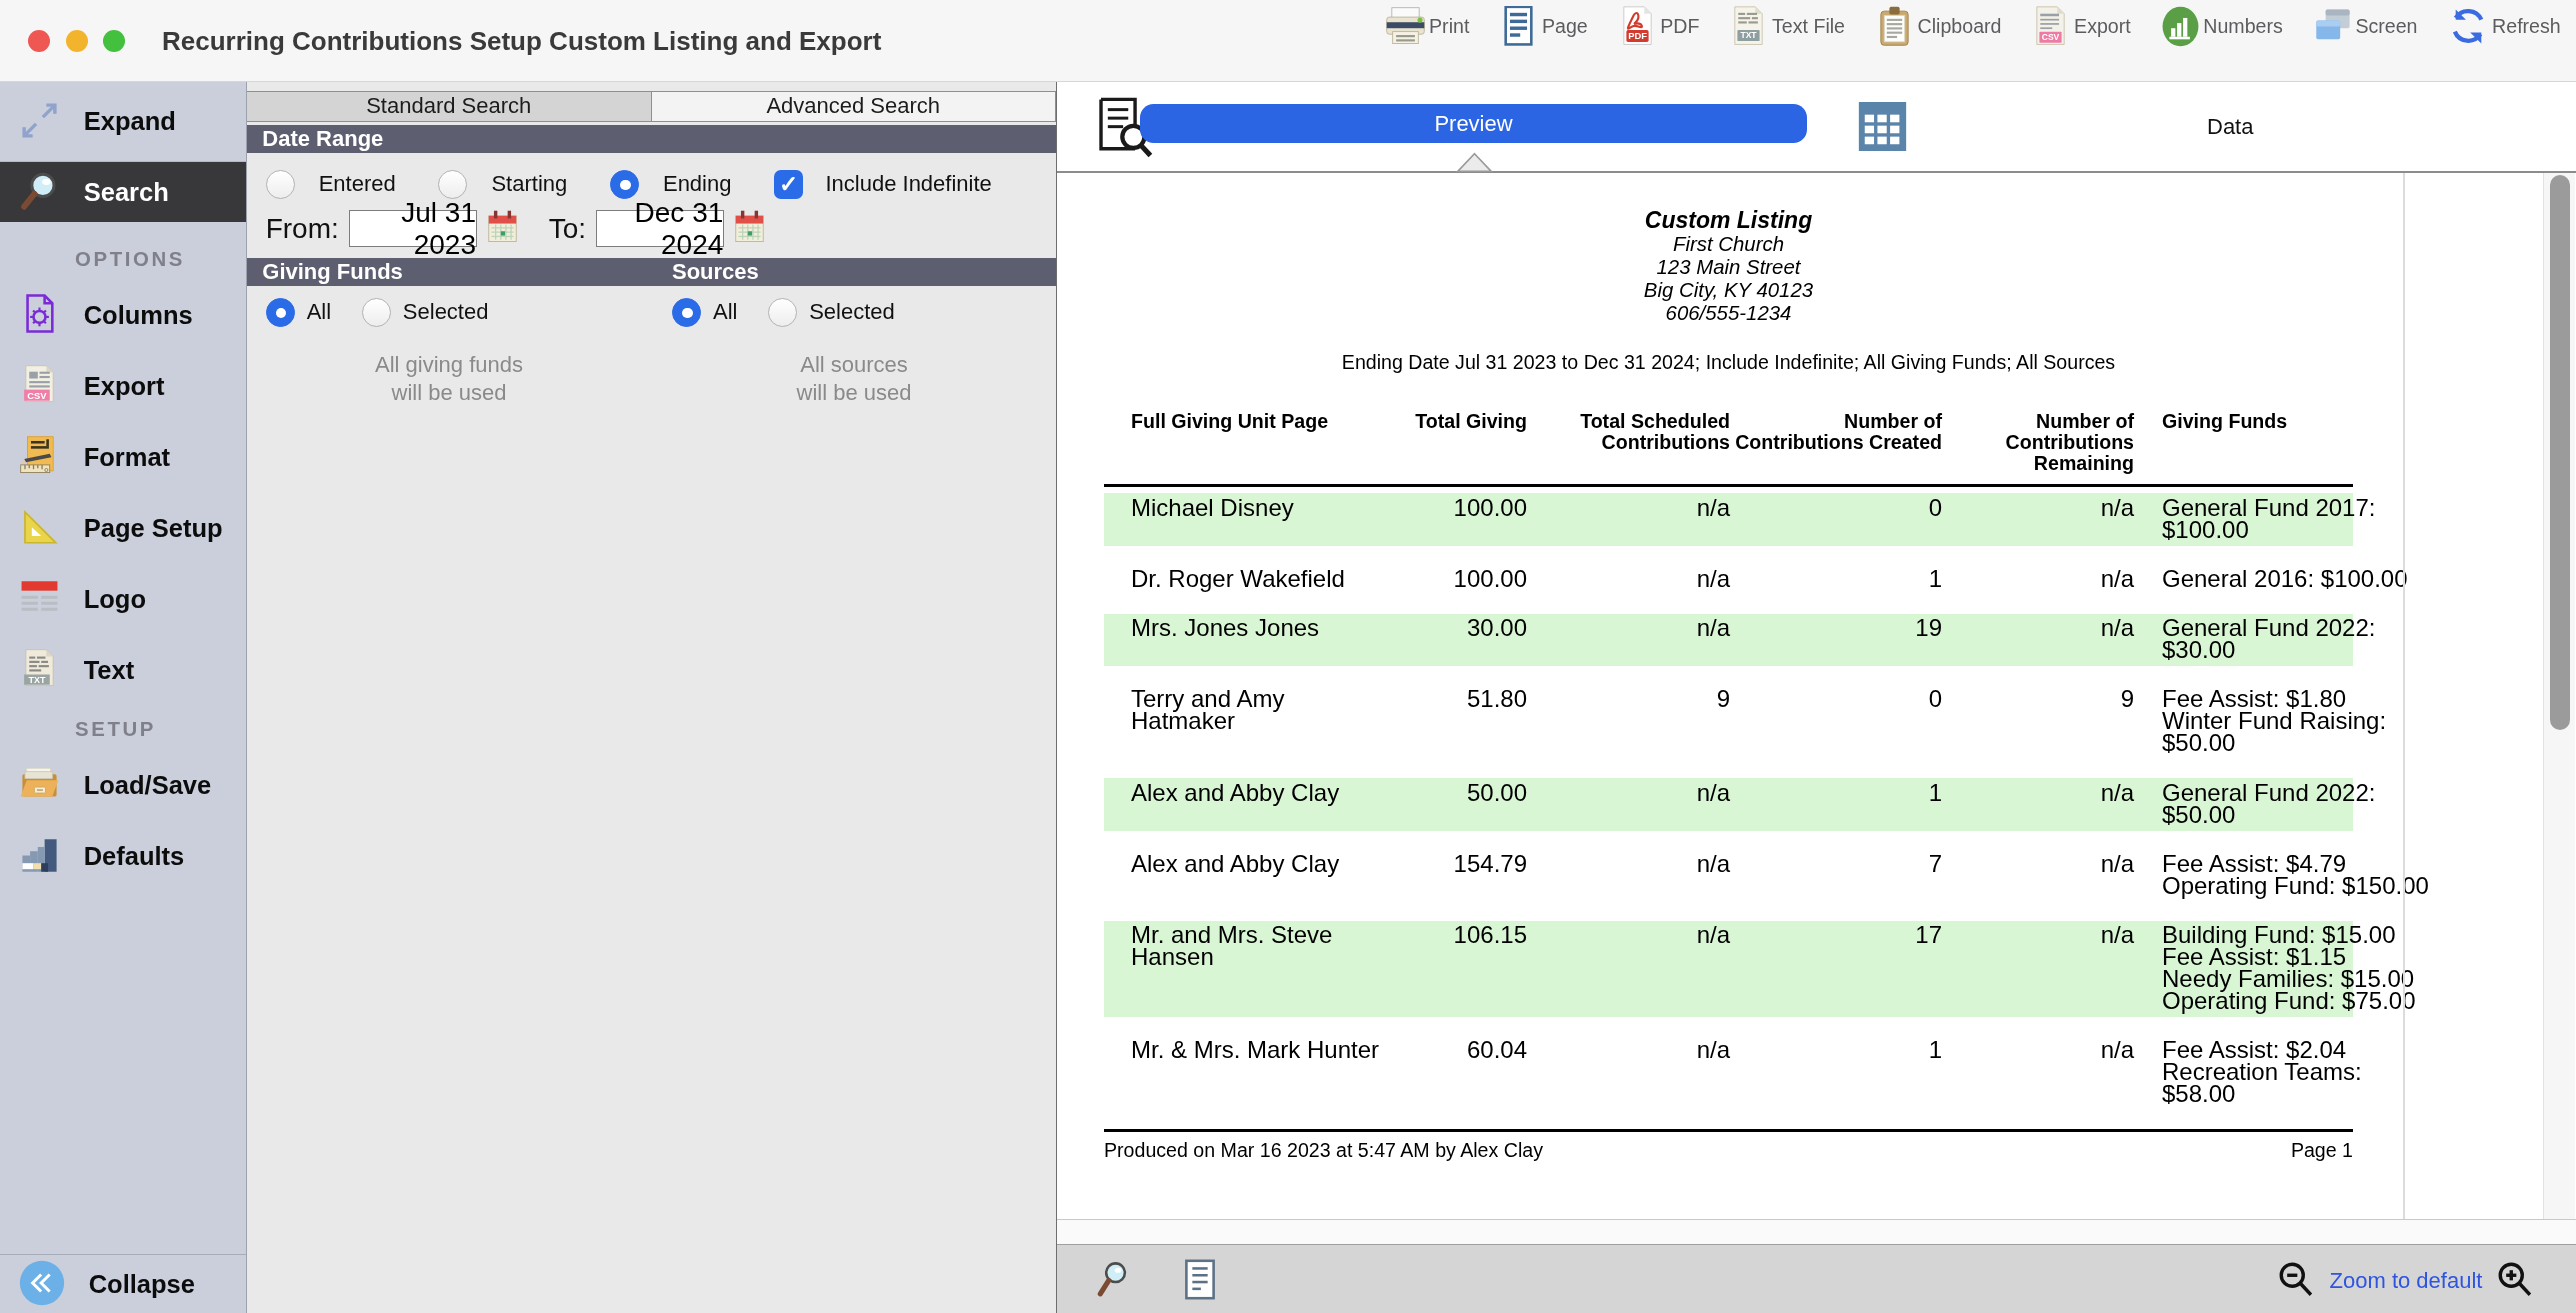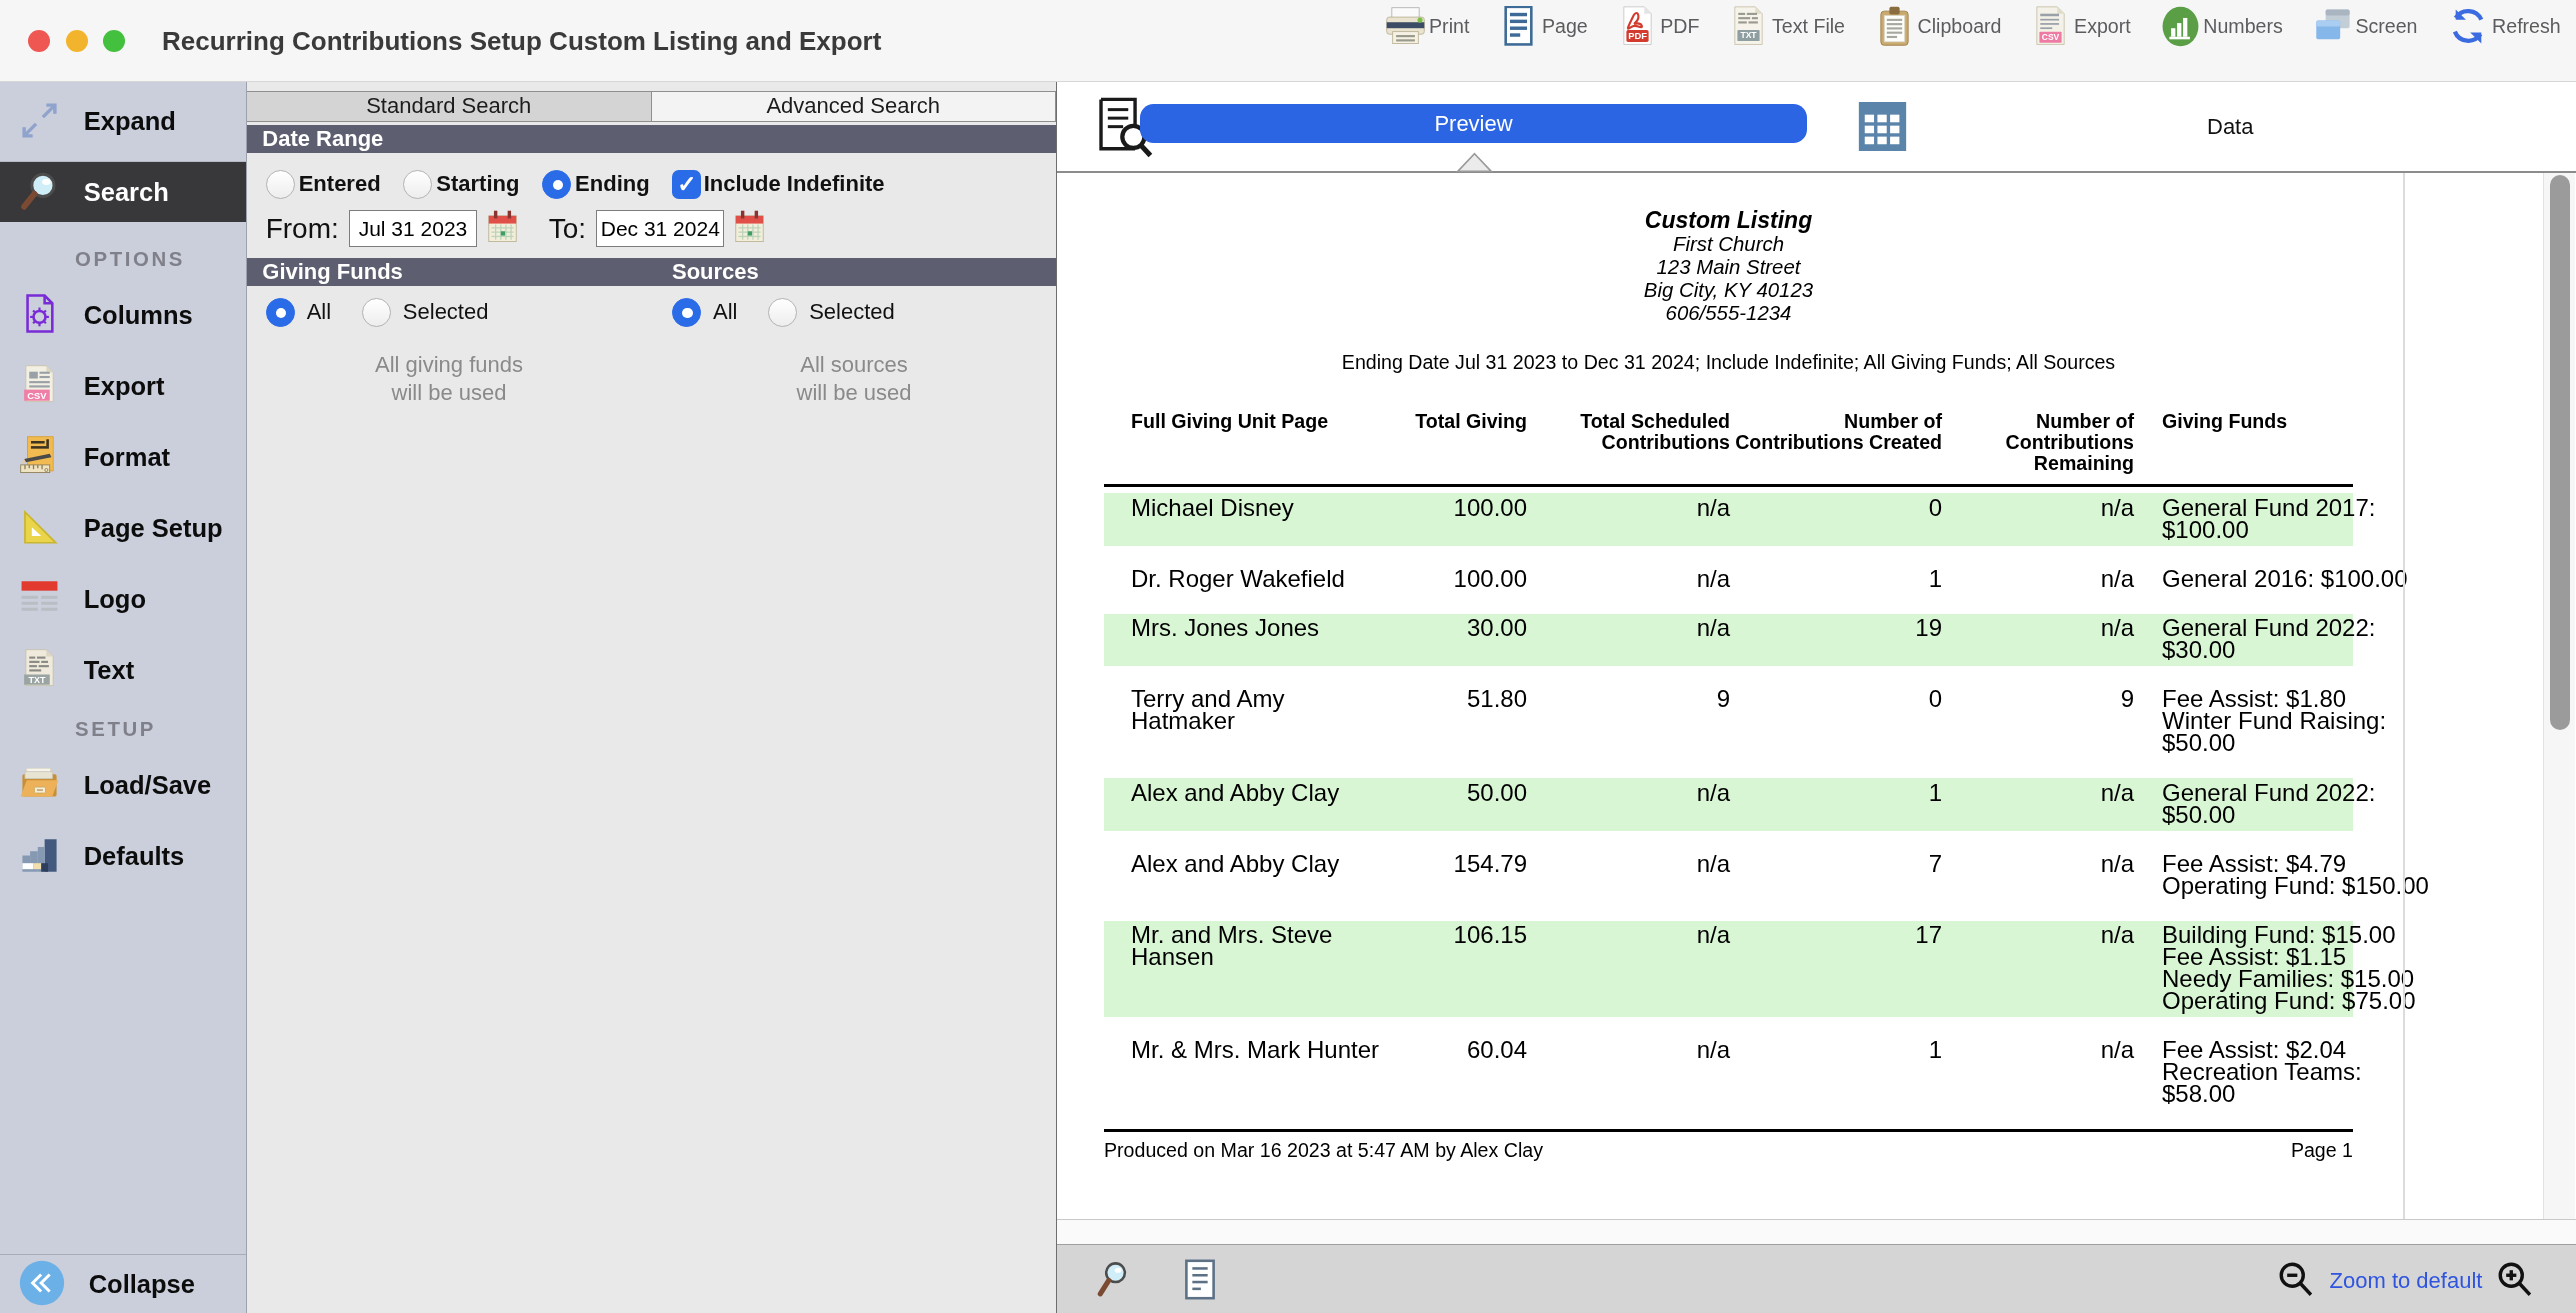--- a/index.html
+++ b/index.html
@@ -45,36 +45,36 @@
   .tab:first-child { border-left:none; }
   .tab.std { background:#d4d4d4; }
   .tab.adv { background:#f3f3f3; }
   .secbar { position:absolute; left:0; width:100%; height:28px; background:#5d5f70;
     color:#fff; font-size:22px; font-weight:bold; line-height:28px; }
   .secbar .t1 { position:absolute; left:15.3px; }
   .secbar .t2 { position:absolute; left:425px; }
   .bar-date { top:43px; }
   .bar-funds { top:176px; }
   .ctl-row { position:absolute; display:flex; align-items:center; }
-  .row-radios { left:18.7px; top:85px; height:34px; gap:4px;font-weight:bold; }
+  .row-radios { left:18.7px; top:85px; height:34px; gap:24px; }
   .row-dates { left:18.7px; top:126px; height:41px; gap:10.2px; }
   .row-funds-l { left:18.7px; top:213px; height:34px; gap:12px; }
   .row-funds-r { left:425px; top:213px; height:34px; gap:12px; }
   .radio { width:29px; height:29px; border-radius:50%; background:linear-gradient(#ffffff,#ededed);
     border:0.9px solid #b3b3b3; position:relative; flex-shrink:0; }
   .radio.sel { background:#2a6be8; border-color:#2a6be8; }
   .radio.sel::after { content:""; position:absolute; left:9.4px; top:9.4px; width:10.2px; height:10.2px;
     border-radius:50%; background:#fff; }
   .checkbox { width:29px; height:29px; border-radius:6.8px; background:#2a6be8; position:relative; flex-shrink:0; }
   .checkbox::after { content:"✓"; position:absolute; left:0; top:0; width:29px; height:29px;
     color:#fff; font-size:23px; font-weight:bold; text-align:center; line-height:28px; }
   .rlabel { font-size:22px; color:#111; margin-right:18.7px; white-space:nowrap; }
   .flabel { font-size:28px; color:#111; white-space:nowrap; }
   .datefield { width:128px; height:37px; background:#fff; border:1.7px solid #7d7d7d;
-    font-size:21px; color:#000; display:flex; align-items:center; justify-content:center; }
+    font-size:28px; color:#000; display:flex; align-items:center; justify-content:center;text-align:right; }
   .note { position:absolute; top:269px; width:272px; text-align:center; font-size:22px;
     line-height:28px; color:#8a8a8a; }
   .note.n1 { left:66px; }
   .note.n2 { left:471px; }
 
   
   .rightpane { position:absolute; left:1057px; top:82px; width:1519px; height:1232px; background:#fff; }
   .pv-toolbar { position:absolute; left:0; top:0; width:100%; height:91px; background:#fff;
     border-bottom:2.6px solid #8c8c8c; }
   .pv-btn { position:absolute; left:83px; top:22px; width:667px; height:39px; border-radius:13.6px;

